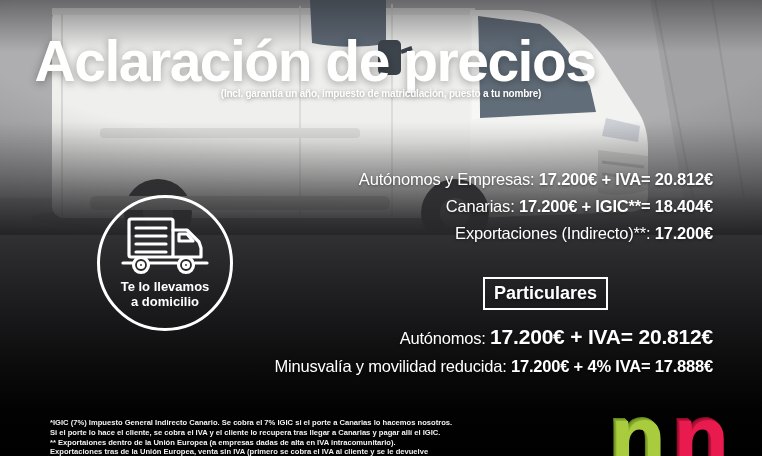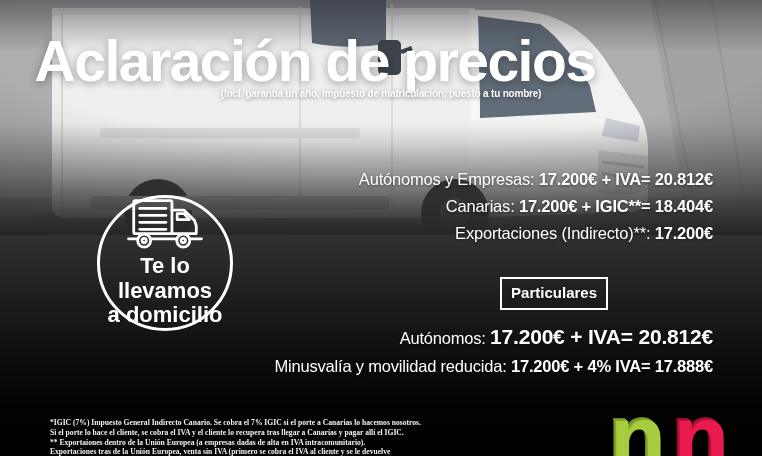--- a/index.html
+++ b/index.html
@@ -31,41 +31,41 @@
     text-shadow:0 1px 4px rgba(0,0,0,.45);
   }
   
   .badge{
     position:absolute;left:97px;top:195px;width:136px;height:136px;
     border:3px solid #fff;border-radius:50%;
     display:flex;flex-direction:column;align-items:center;justify-content:center;
     box-sizing:border-box;gap:4px;
   }
   .badge svg{display:block;}
-  .badge-text{font-size:22px;font-weight:bold;line-height:1.12;text-align:center;color:#fff;}
+  .badge-text{font-size:13px;font-weight:bold;line-height:1.12;text-align:center;color:#fff;}
   .badge-text span{display:block;}
   
   .prices{
     position:absolute;right:49px;top:166px;text-align:right;
     font-size:16.5px;letter-spacing:-.2px;color:#fff;
     text-shadow:0 1px 3px rgba(0,0,0,.5);
   }
   .price-row{line-height:27px;white-space:nowrap;}
   .price-row b{font-weight:bold;}
   .part-box-wrap{margin:30px 105px 12px 0;line-height:24px;}
   .part-box{
     display:inline-block;border:2px solid #fff;padding:2px 9px 3px;
-    font-size:15px;font-weight:bold;letter-spacing:0;
+    font-size:18px;font-weight:bold;letter-spacing:0;
   }
   .price-row.large{line-height:30px;}
   .price-row.large b{font-size:21px;}
   
   .footnotes{
     position:absolute;left:50px;top:418px;width:420px;
-    font-size:7.6px;font-weight:bold;line-height:9.8px;color:#f2f2f2;letter-spacing:0;font-family:Liberation Serif, serif;
+    font-size:7.6px;font-weight:bold;line-height:9.8px;color:#f2f2f2;letter-spacing:0;
   }
   .footnotes p{margin:0;white-space:nowrap;}
   
   .logo{position:absolute;left:610px;top:392px;font-size:92px;font-weight:bold;line-height:92px;white-space:nowrap;}
   .logo .n1{color:#a9cc3e;text-shadow:-1px -1px 0 #86ad2c,-2px -2px 0 #7aa026,-3px -3px 0 #648420,-4px -4px 2px rgba(0,0,0,.45);}
   .logo .n2{color:#e91a4e;margin-left:7px;text-shadow:-1px -1px 0 #bc123a,-2px -2px 0 #a80f33,-3px -3px 0 #8a0c2a,-4px -4px 2px rgba(0,0,0,.45);}
 </style>
 </head>
 <body>
 

